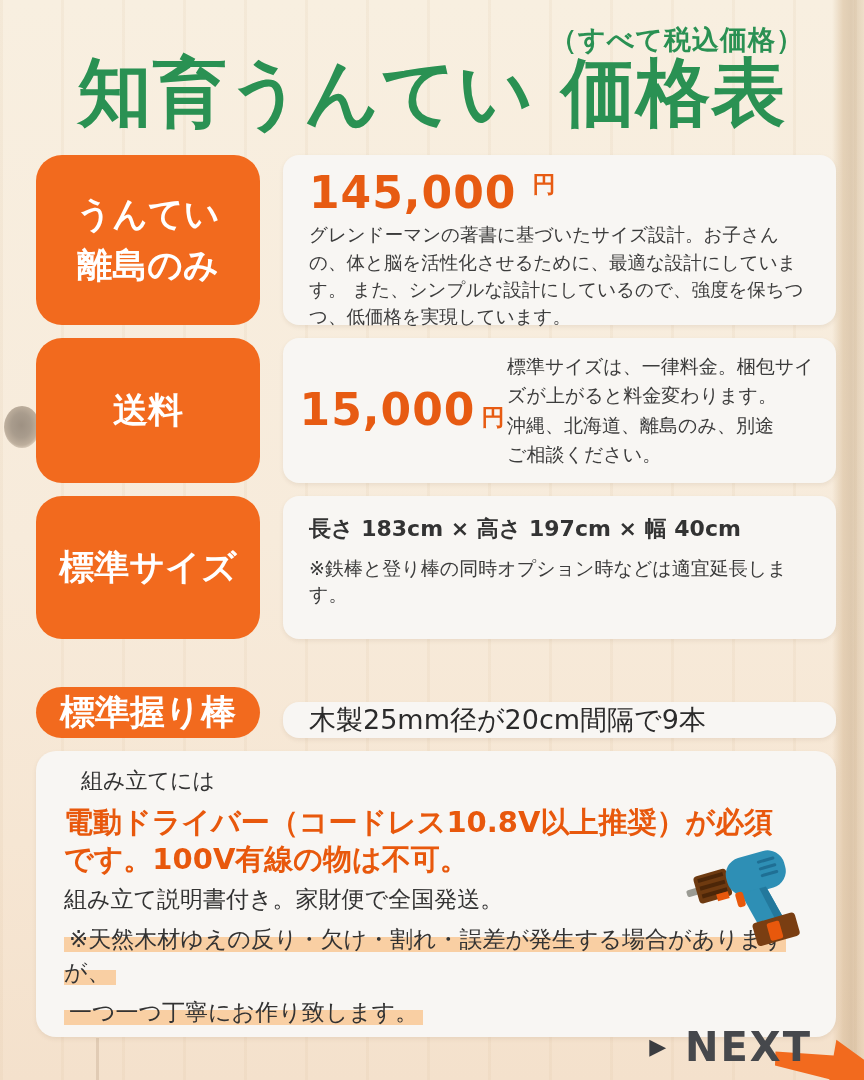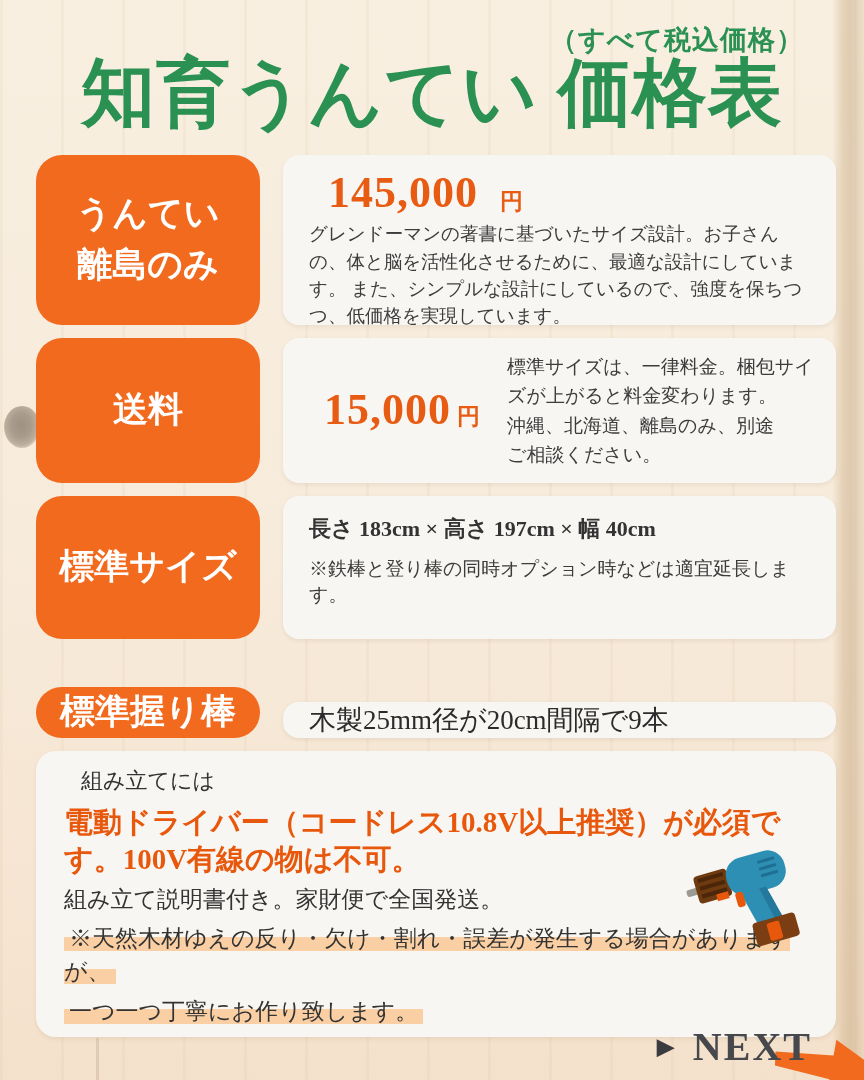--- a/index.html
+++ b/index.html
@@ -2,21 +2,20 @@
 <html><head>
 <meta charset="utf-8">
 <style>
   * { margin:0; padding:0; box-sizing:border-box; }
   body { font-family:"DejaVu Sans", sans-serif; }
   .page{
     position:relative; width:864px; height:1080px; overflow:hidden;
     background:
       repeating-linear-gradient(90deg, rgba(205,174,134,0.10) 0 3px, rgba(0,0,0,0) 3px 61px),
       linear-gradient(180deg,#F8EFE0 0%,#F7EBDB 50%,#F6E6D3 78%,#F4E1CC 100%);
-    font-family: Liberation Serif, serif;
   }
   .wood-band{position:absolute;right:0;top:0;width:32px;height:100%;
     background:linear-gradient(90deg,rgba(206,175,135,0) 0%,rgba(206,175,135,0.45) 35%,rgba(184,151,110,0.40) 60%,rgba(214,186,148,0.30) 100%);}
   .knot{position:absolute;left:4px;top:406px;width:36px;height:42px;border-radius:50%;
     background:radial-gradient(ellipse at 48% 46%, #8E8173 0%, #9B8E7F 38%, #B3A492 62%, rgba(201,185,164,0.35) 78%, rgba(201,185,164,0) 85%);
     opacity:.85;}
   .plank-line{position:absolute;left:96px;top:1038px;width:3px;height:42px;background:rgba(160,128,96,0.22);}
 
   
   .tax-note{position:absolute;top:22px;right:60px;color:#2A9153;font-size:27px;font-weight:bold;letter-spacing:1px;}
@@ -25,21 +24,21 @@
 
   
   .content{position:absolute;top:155px;left:36px;width:800px;display:flex;flex-direction:column;gap:13px;}
   .row{display:flex;gap:23px;}
   .row1{height:170px;} .row2{height:145px;} .row3{height:143px;} .row4{height:86px;align-items:flex-end;}
   .row-label{flex:0 0 224px;background:#F26A1E;border-radius:26px;display:flex;flex-direction:column;
     align-items:center;justify-content:center;color:#FFFFFF;font-weight:bold;font-size:35px;line-height:1.45;text-align:center;}
   .card{flex:1;background:#F8F6F3;border-radius:16px;box-shadow:0 2px 4px rgba(120,90,60,0.10);}
 
   .card1{padding:14px 26px 10px;}
-  .price-line{display:flex;align-items:flex-end;gap:22px;color:#E75B12;margin-left:19px;}
+  .price-line{display:flex;align-items:flex-start;gap:16px;color:#E75B12;}
   .price{font-size:44px;font-weight:bold;letter-spacing:1px;line-height:1.1;}
   .unit{font-size:23px;font-weight:bold;}
   .desc{margin-top:4px;font-size:18.5px;line-height:1.47;color:#3C3C3C;}
 
   .card2{display:flex;align-items:center;padding:0 12px 0 14px;}
   .price-block{flex:0 0 210px;display:flex;align-items:baseline;justify-content:center;gap:6px;color:#E75B12;}
   .desc2{font-size:19px;line-height:1.55;color:#3C3C3C;}
 
   .card3{padding:18px 26px;}
   .size-line{font-size:22px;font-weight:bold;color:#333333;margin-bottom:12px;}

